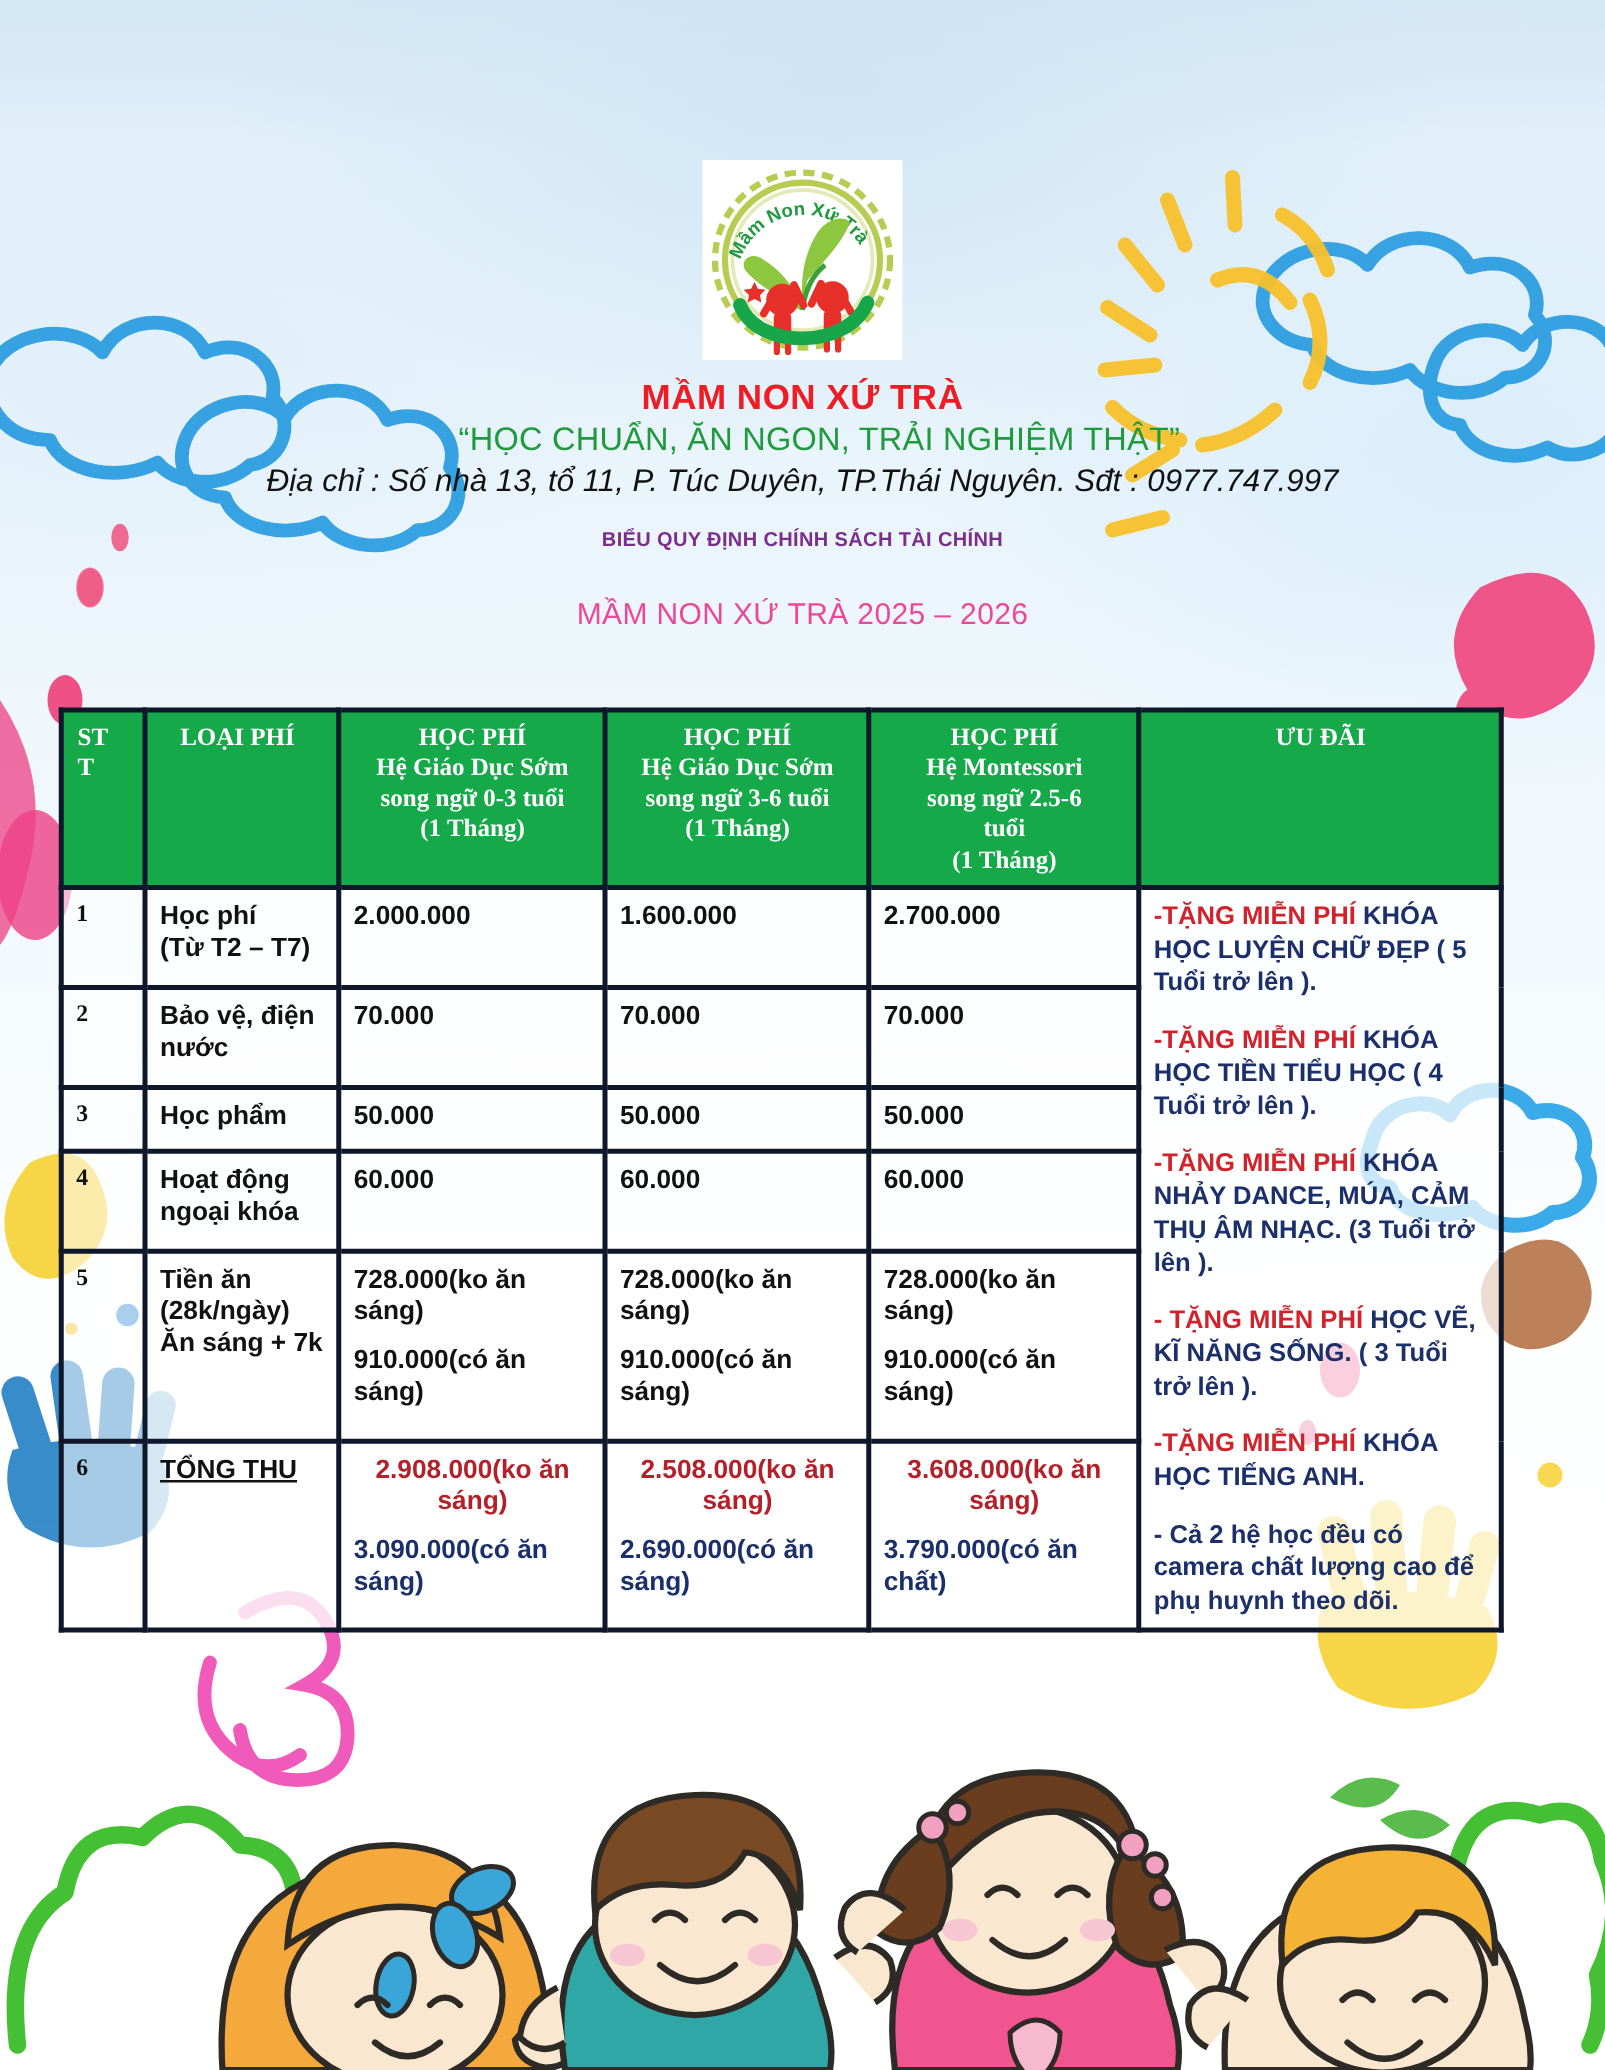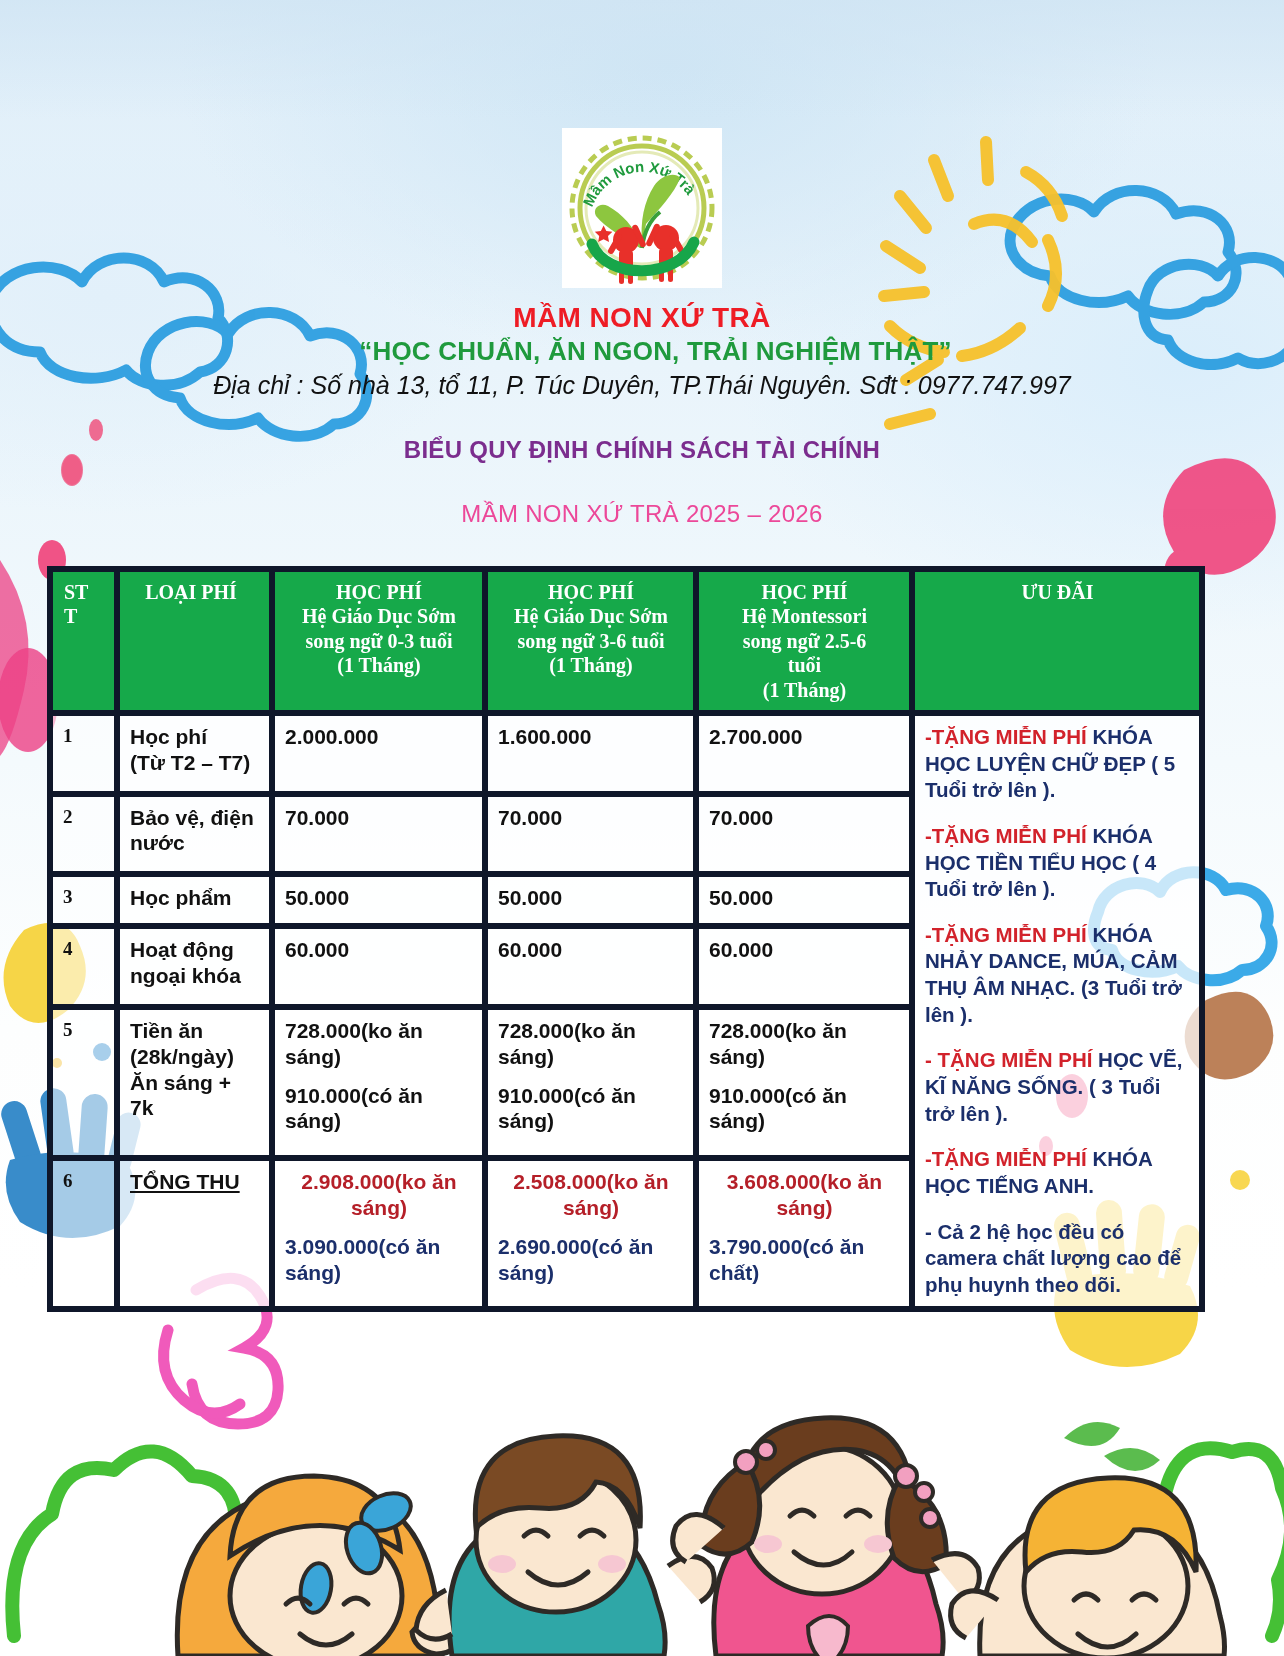--- a/index.html
+++ b/index.html
@@ -28,40 +28,40 @@
   svg.deco{position:absolute;inset:0;width:1284px;height:1656px;pointer-events:none;}
 
   
   .header{position:absolute;left:0;right:0;top:0;text-align:center;}
   .logo-wrap{margin:128px auto 0;width:160px;height:160px;position:relative;background:#fff;}
   .brand{
     margin-top:14px;font-size:28px;font-weight:bold;color:#ee1c25;
     letter-spacing:.4px;
   }
   .slogan{
-    margin-top:2px;font-size:26px;font-weight:bold;color:#1f9a3d;letter-spacing:.2px;padding-left:27px;
+    margin-top:2px;font-size:26px;font-weight:normal;color:#1f9a3d;letter-spacing:.2px;padding-left:27px;
   }
   .address{
     margin-top:4px;font-size:25px;font-weight:normal;font-style:italic;color:#111;
   }
-  .doc-title{margin-top:36px;font-size:24px;font-weight:bold;color:#7b2d8e;letter-spacing:.3px;}
+  .doc-title{margin-top:24px;font-size:16px;font-weight:bold;color:#7b2d8e;letter-spacing:.3px;}
   .doc-title2{margin-top:36px;font-size:24px;font-weight:normal;color:#ec4899;letter-spacing:.3px;}
 
   
   .table-wrap{position:absolute;left:47px;top:566px;width:1152px;}
   table.fees{border-collapse:collapse;width:1152px;table-layout:fixed;background:transparent;}
   table.fees col.c0{width:67px;}
   table.fees col.c1{width:155px;}
   table.fees col.c2{width:213px;}
   table.fees col.c3{width:211px;}
   table.fees col.c4{width:216px;}
   table.fees col.c5{width:290px;}
 
   table.fees th,table.fees td{
-    border:6px solid #0f172a;
+    border:4px solid #0f172a;
     vertical-align:top;
     padding:8px 9px 8px 10px;
   }
   thead th{
     background:#16a94a;color:#ffffff;
     font-family:"Liberation Serif", serif;
     font-weight:bold;font-size:20px;line-height:1.22;
     text-align:center;vertical-align:middle;
     border:1px solid #16a94a;
     padding:10px 6px;

